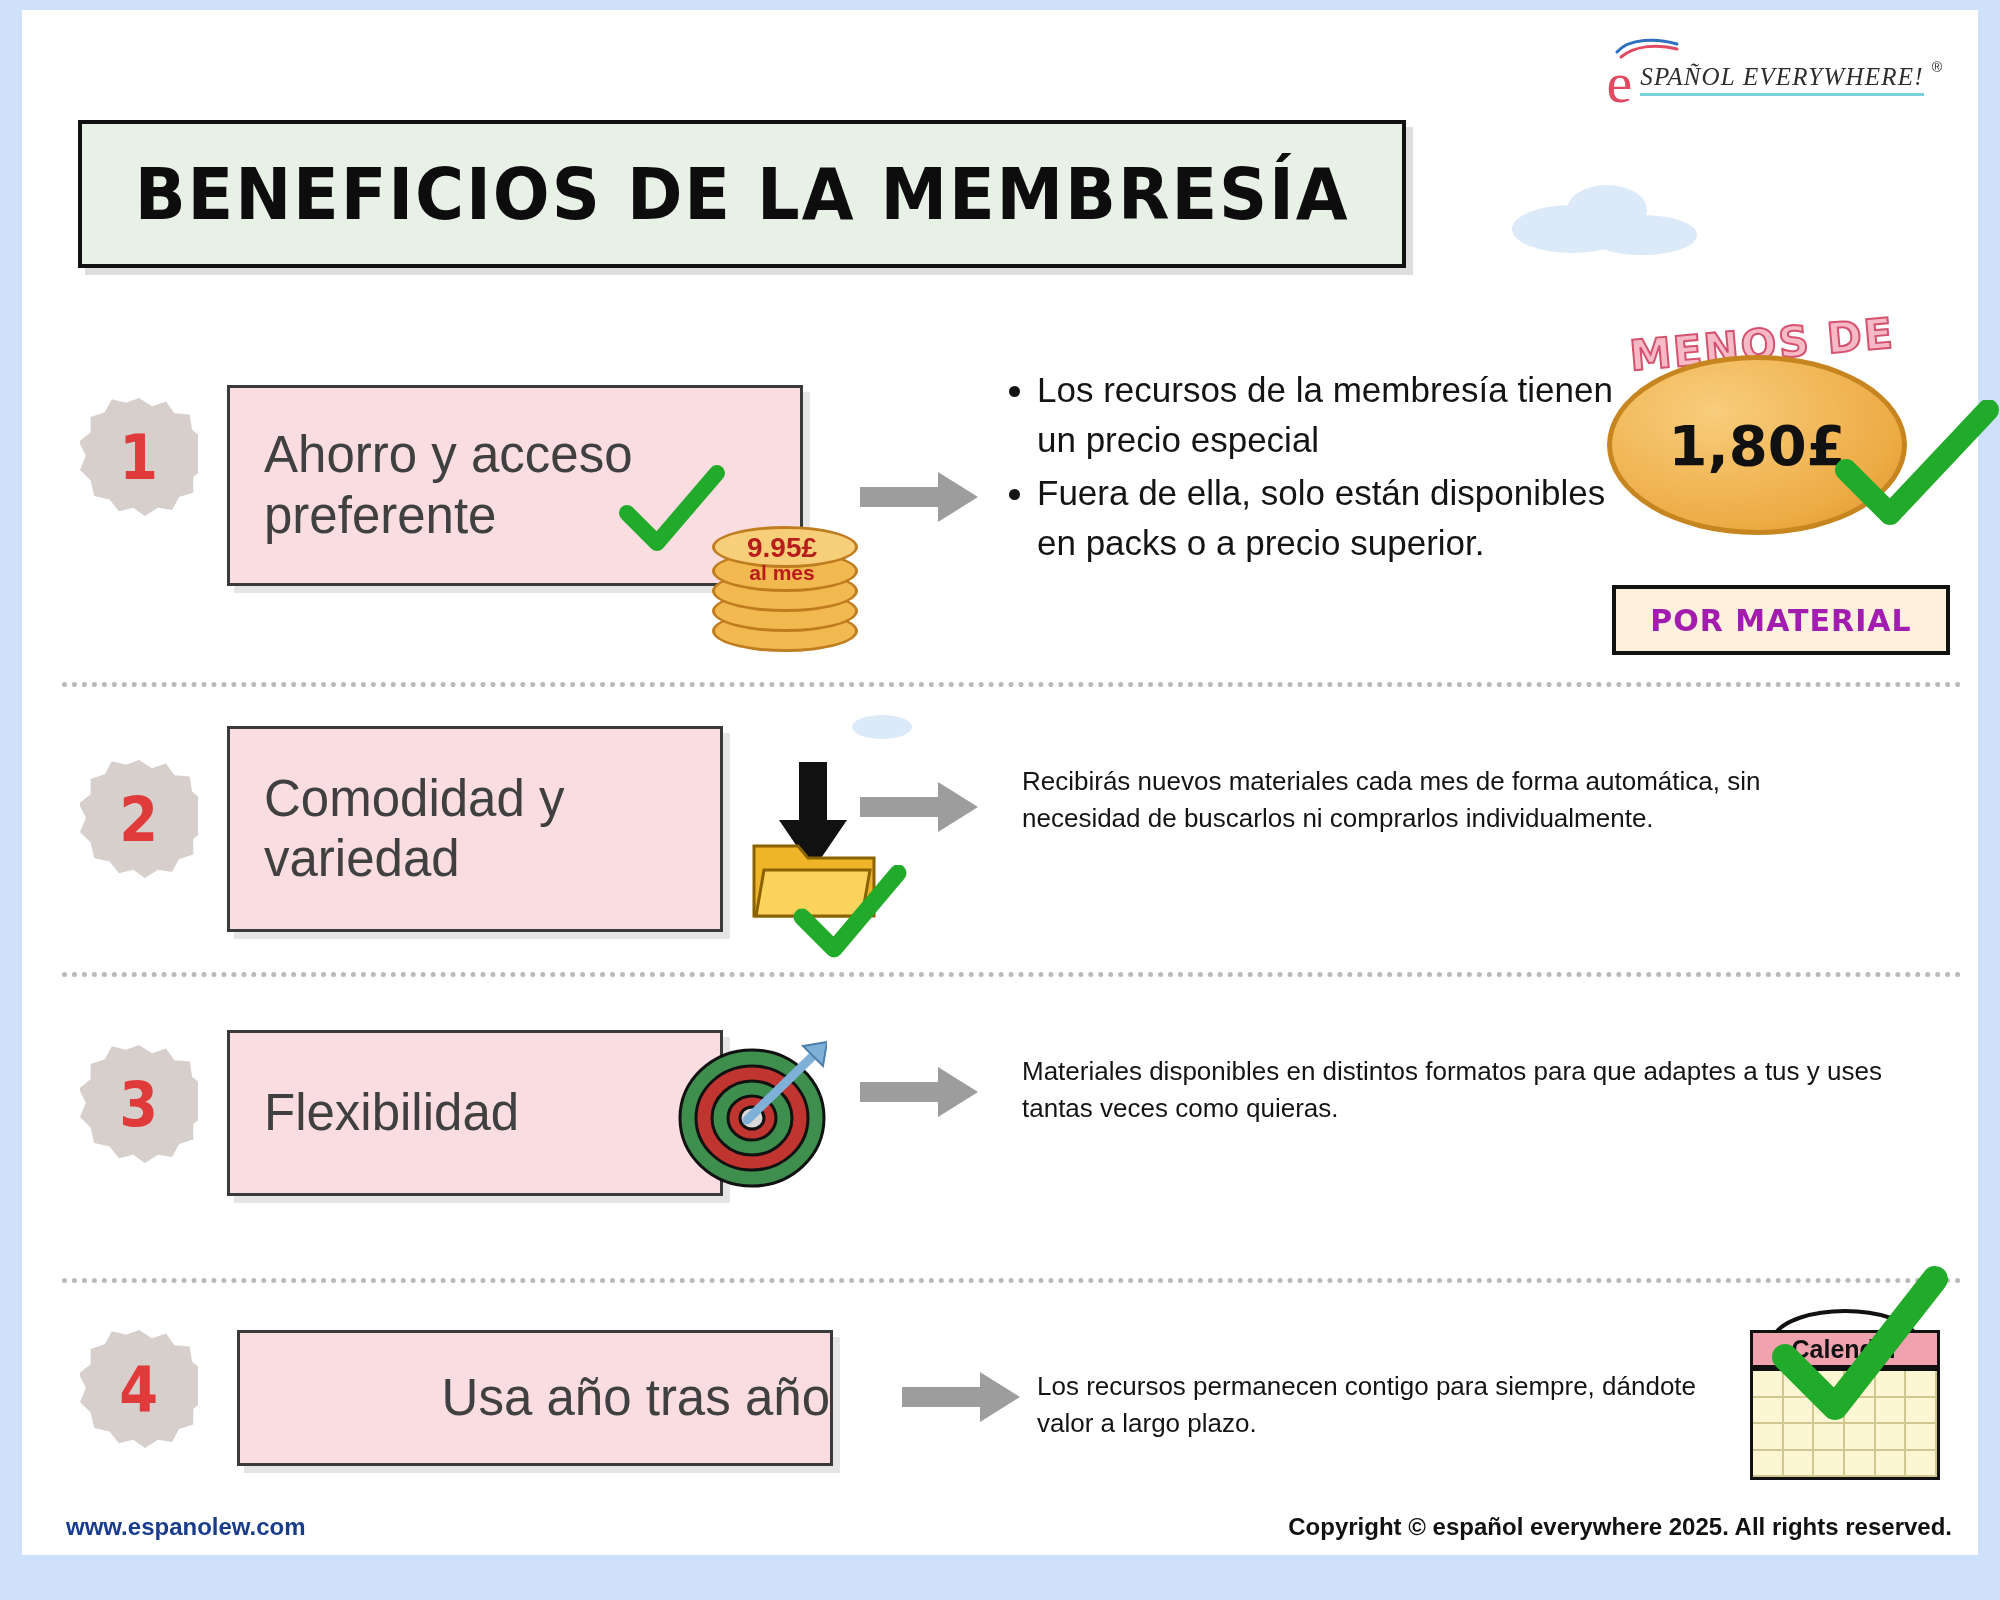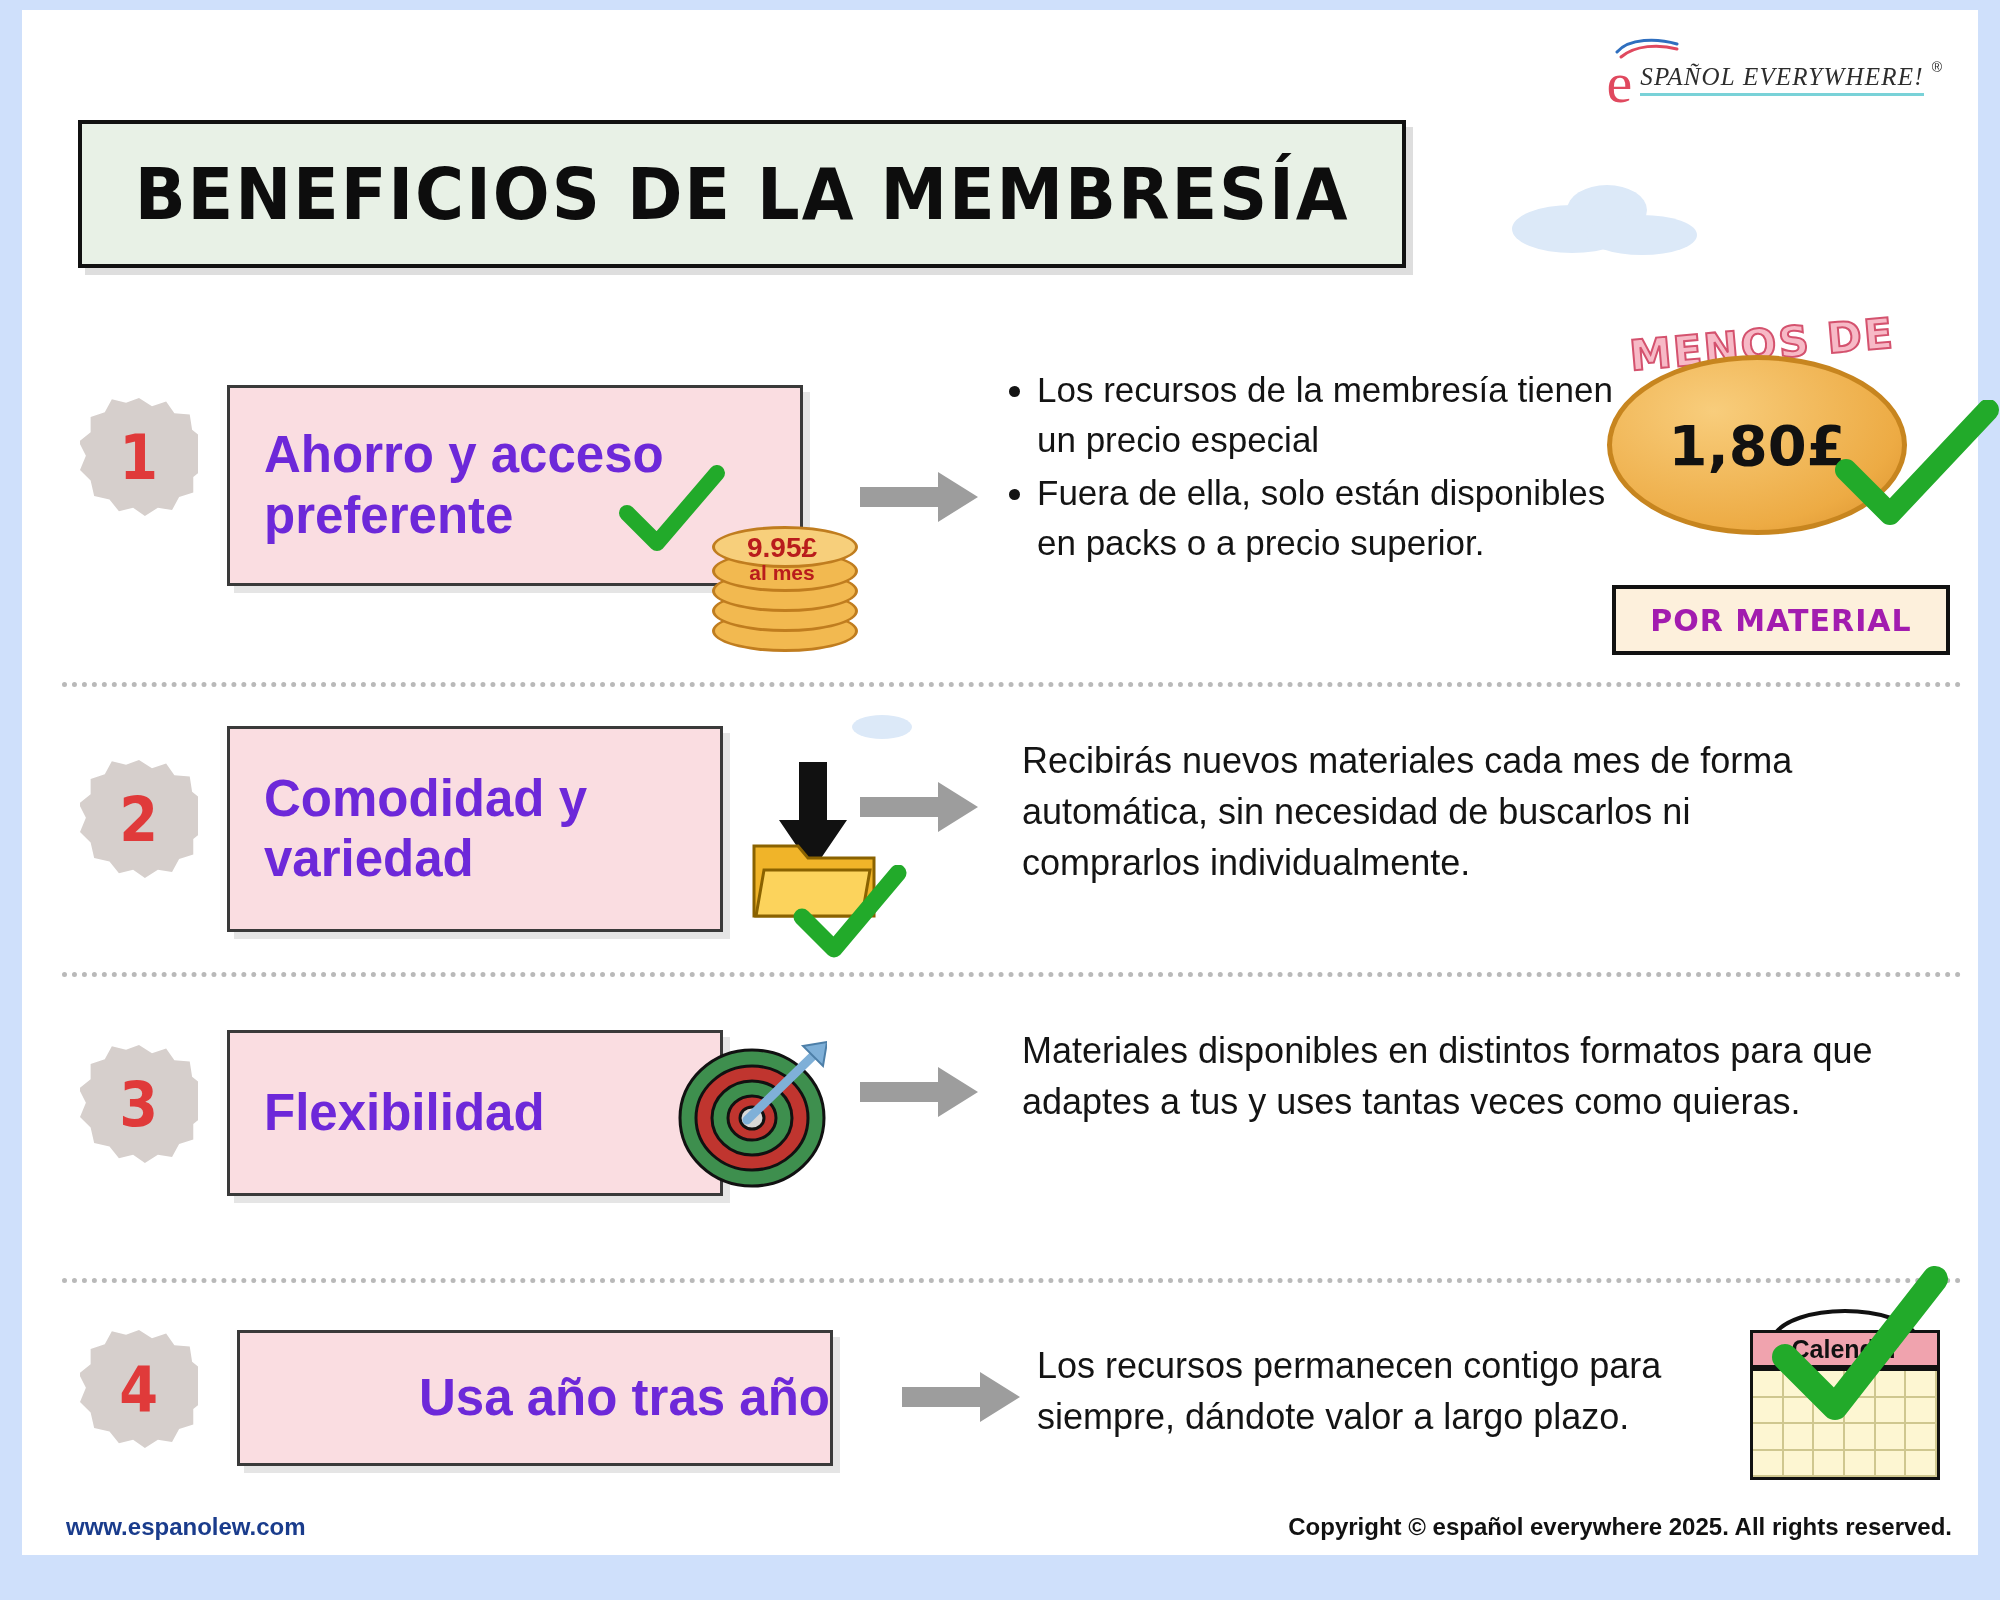--- a/index.html
+++ b/index.html
@@ -131,39 +131,40 @@
   .label-box {
     position: absolute;
     background: #fadde1;
     border: 3px solid #3a3a3a;
     display: flex;
     align-items: center;
     box-shadow: 7px 7px 0 rgba(0,0,0,0.10);
   }
   .label-text {
     font-family: "Liberation Sans", sans-serif;
-    font-weight: bold;
+    font-weight: normal;
     font-size: 51px;
-    color: #6d28d9;
+    color: #404040;
     line-height: 1.18;
     padding-left: 34px;
   }
 
   .arrow {
     position: absolute;
     width: 120px;
     height: 54px;
   }
 
   .body-text {
     position: absolute;
     font-family: "Liberation Sans", sans-serif;
-    font-size: 36px;
+    font-size: 26px;
     color: #141414;
     line-height: 1.42;
+    margin-top: 28px;
   }
   .bullets {
     position: absolute;
     font-family: "Liberation Sans", sans-serif;
     font-size: 35px;
     color: #141414;
     line-height: 1.42;
     margin: 0;
     padding-left: 30px;
   }

